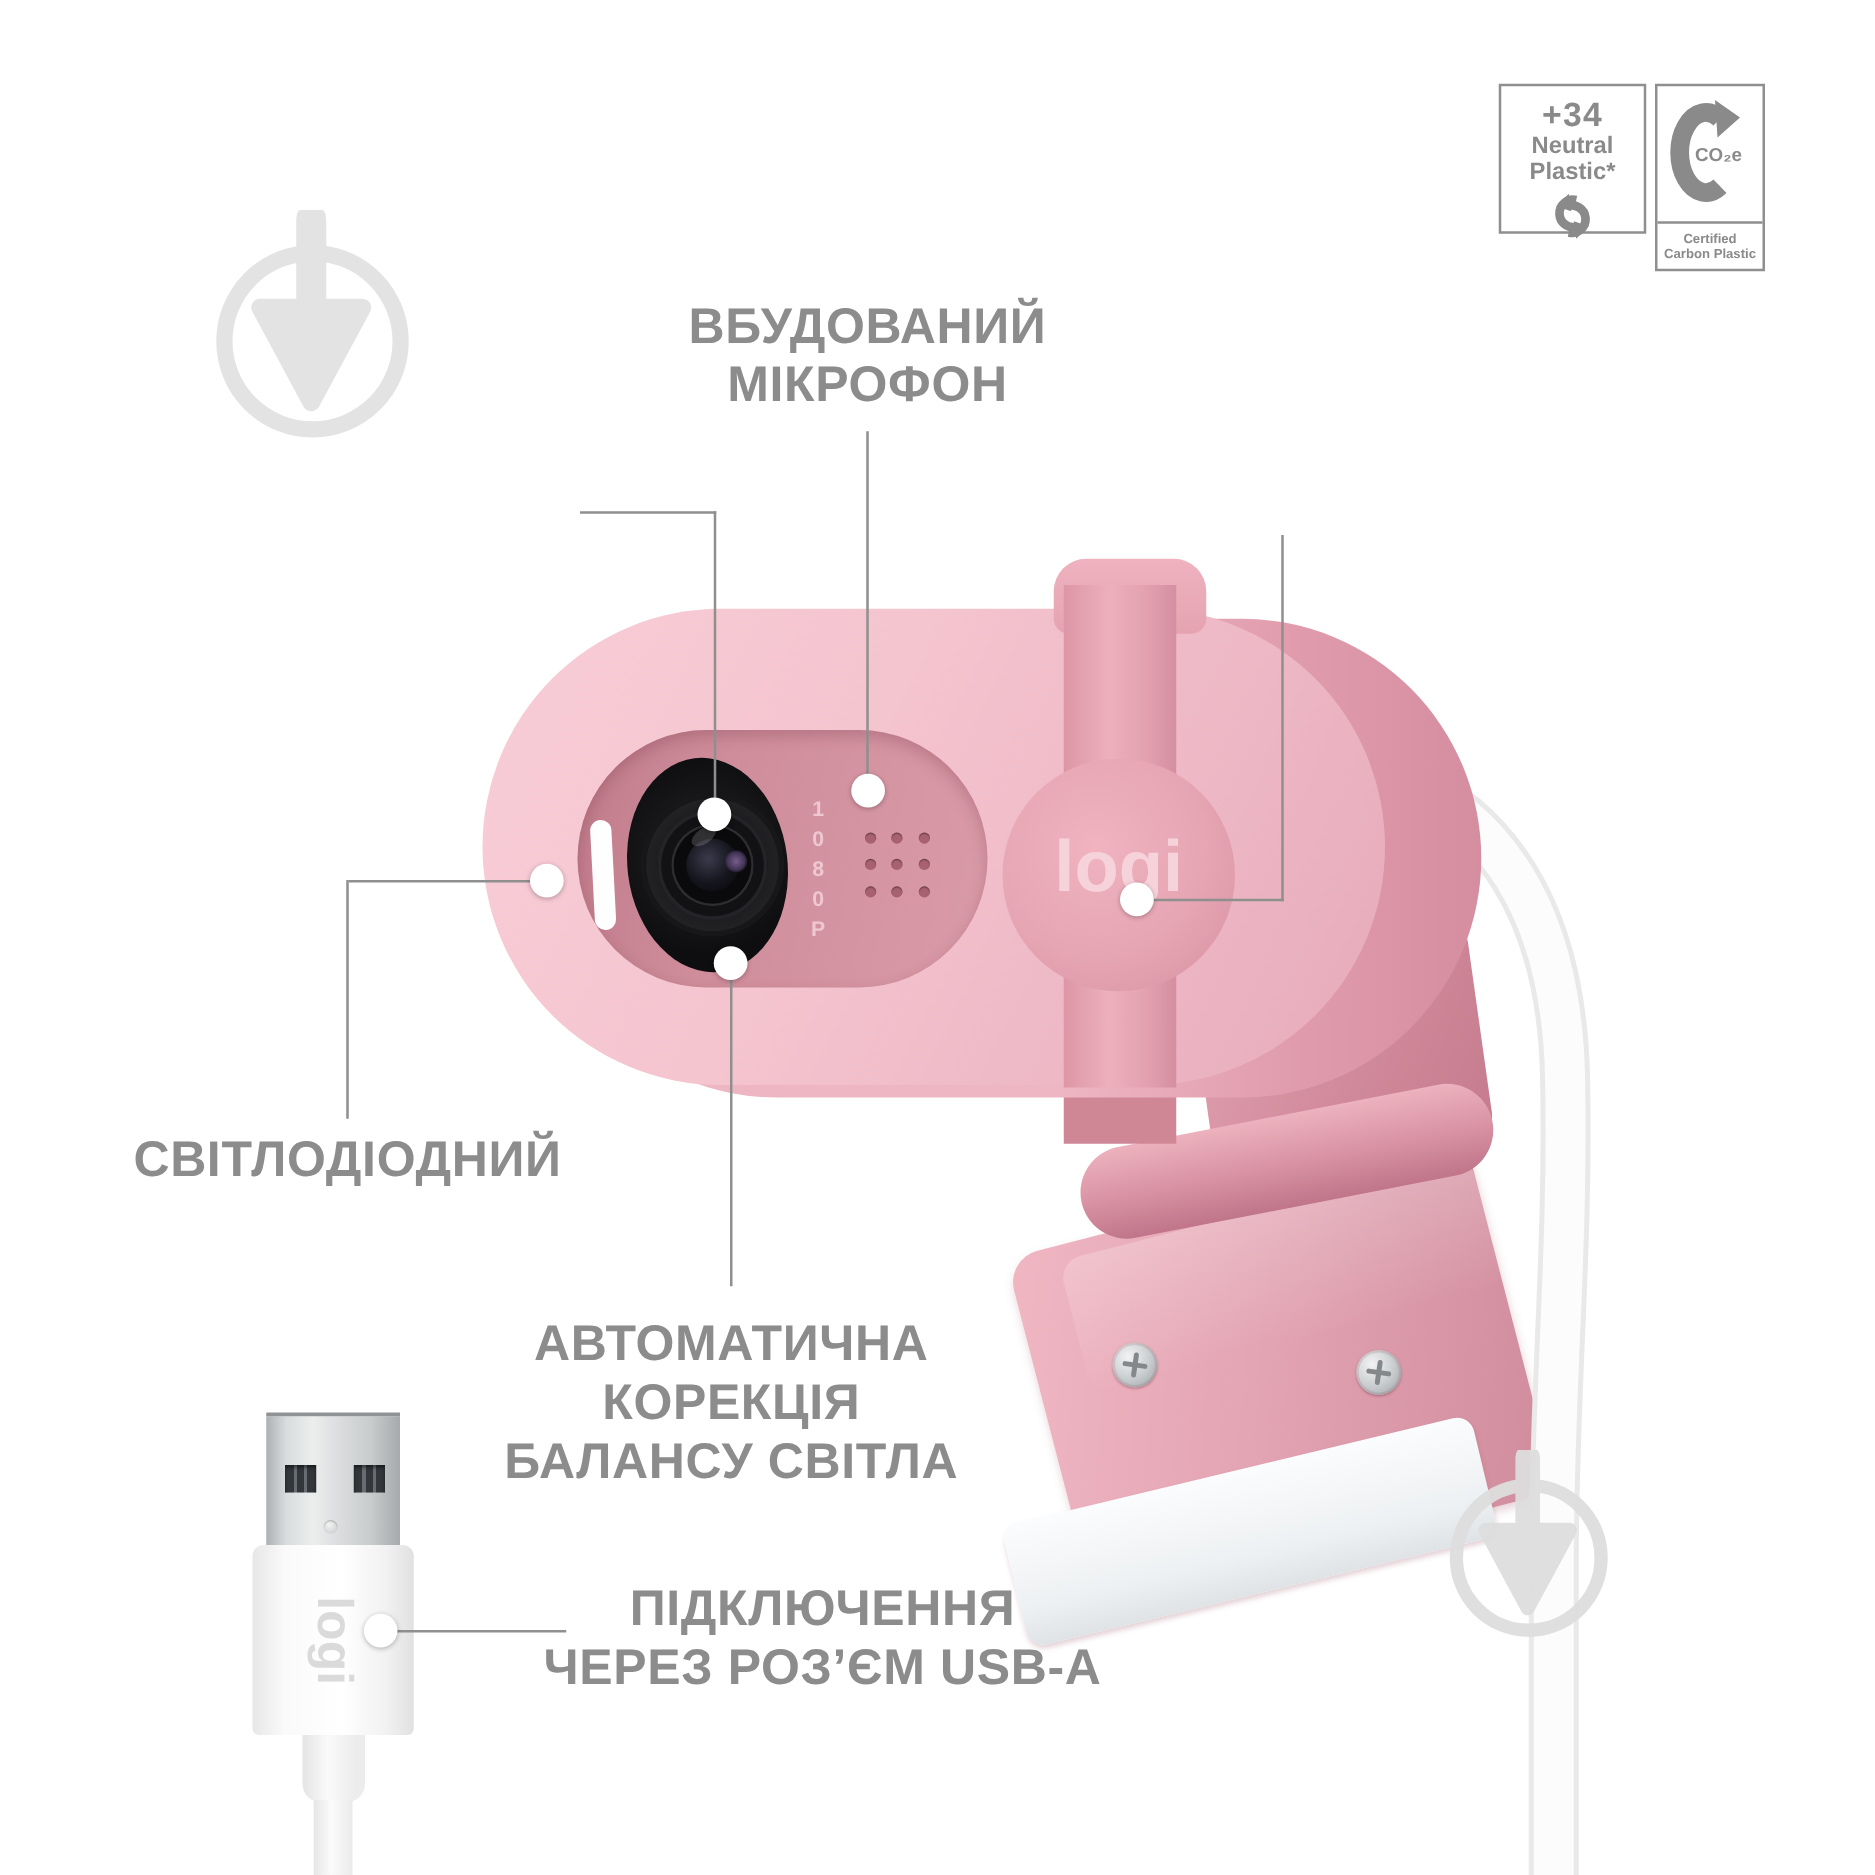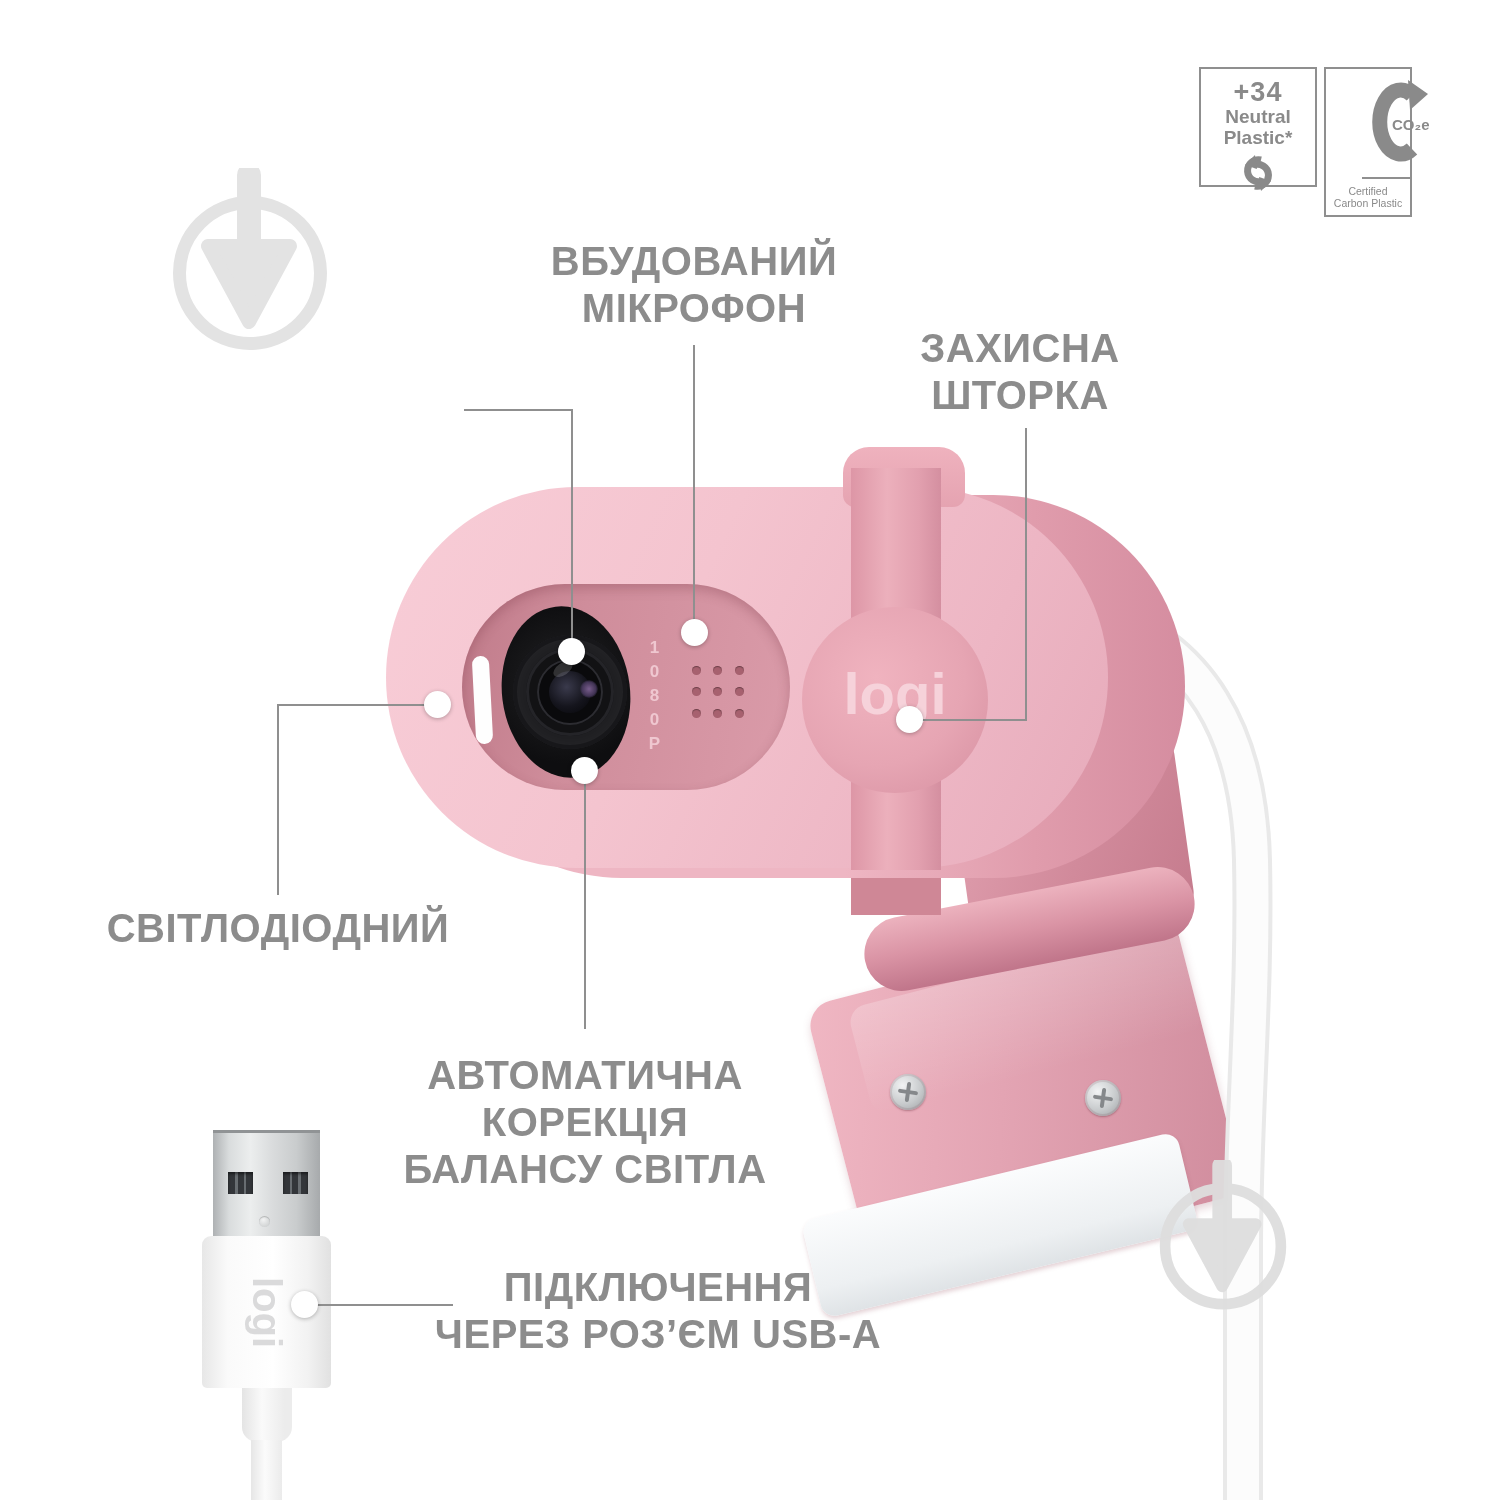--- a/index.html
+++ b/index.html
@@ -123,25 +123,25 @@
   
   #cable-right{left:0;top:0;width:1500px;height:1500px;pointer-events:none;}
 
   
   .badge{position:absolute;box-sizing:border-box;border:2px solid #8f8f8f;background:#fff;color:#8a8a8a;}
   #badge1{left:1199px;top:67px;width:118px;height:120px;text-align:center;}
   #b1v{margin-top:9px;font-size:27px;font-weight:700;letter-spacing:1px;line-height:28px;}
   .b1t{font-size:19px;font-weight:600;line-height:21px;}
   #badge1 svg{margin-top:3px;}
   #badge2{left:1324px;top:67px;width:88px;height:150px;}
-  #b2top{position:relative;height:110px;border-bottom:2px solid #8f8f8f;box-sizing:border-box;margin-left:36px;}
+  #b2top{position:relative;height:110px;border-bottom:2px solid #8f8f8f;box-sizing:border-box;}
   #b2top svg{position:absolute;left:6px;top:9px;}
   #b2gas{position:absolute;left:30px;top:47px;font-size:15px;font-weight:600;}
   #b2cert{height:36px;display:flex;flex-direction:column;justify-content:center;text-align:center;
-        font-size:10.5px;line-height:12.5px;font-weight:400;}
+        font-size:10.5px;line-height:12.5px;font-weight:700;}
 
   
   #wm1{left:165px;top:168px;}
   #wm2{left:1153px;top:1160px;opacity:.95;}
 </style>
 </head>
 <body>
 
 <div class="stage">
 
@@ -232,24 +232,20 @@
   <div class="dot" id="dt-mic"></div>
   <div class="dot" id="dt-lens"></div>
   <div class="dot" id="dt-led"></div>
   <div class="dot" id="dt-balance"></div>
   <div class="dot" id="dt-shutter"></div>
   <div class="dot" id="dt-usb"></div>
 
   <div class="label" id="lb-mic">
     <span>ВБУДОВАНИЙ</span>
     <span>МІКРОФОН</span>
-  </div>
-  <div class="label" id="lb-shutter">
-    <span>ЗАХИСНА</span>
-    <span>ШТОРКА</span>
   </div>
   <div class="label" id="lb-led">
     <span>СВІТЛОДІОДНИЙ</span>
   </div>
   <div class="label" id="lb-balance">
     <span>АВТОМАТИЧНА КОРЕКЦІЯ</span>
     <span>БАЛАНСУ СВІТЛА</span>
   </div>
   <div class="label" id="lb-usb">
     <span>ПІДКЛЮЧЕННЯ</span>

